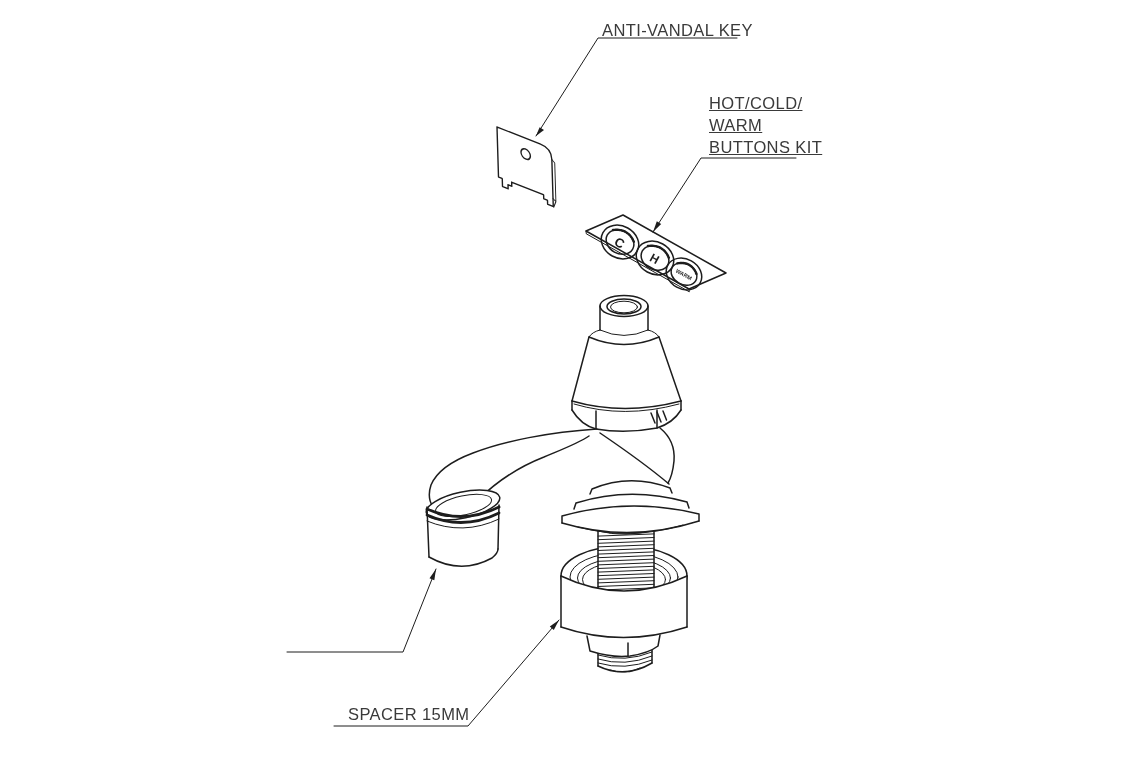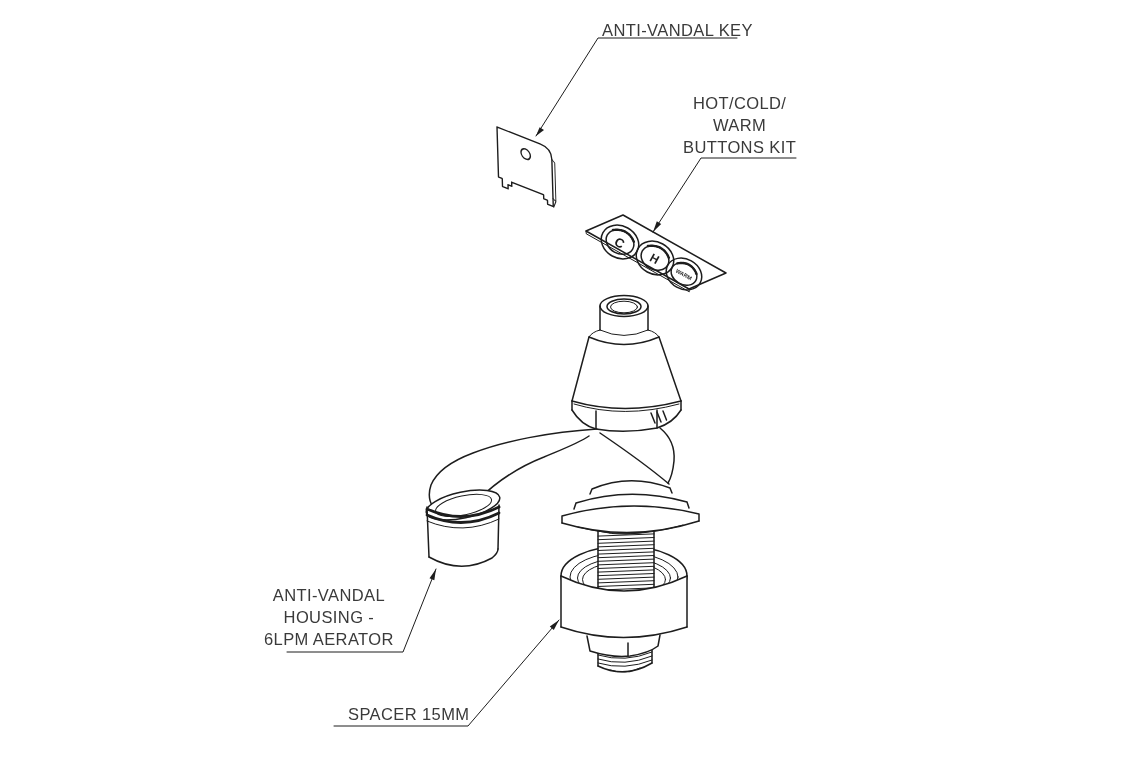--- a/index.html
+++ b/index.html
@@ -5,21 +5,21 @@
   html,body{margin:0;padding:0;}
   body{
     width:1140px;height:760px;background:#ffffff;
     font-family:"Liberation Sans",sans-serif;
     -webkit-font-smoothing:antialiased;
   }
   .stage{position:relative;width:1140px;height:760px;background:#ffffff;overflow:hidden;}
   .stage svg{position:absolute;left:0;top:0;}
   .callout{
     position:absolute;color:#3a3a3a;font-size:16.5px;line-height:22px;
-    letter-spacing:0.4px;white-space:nowrap;font-weight:400;text-align:center;
+    letter-spacing:0.4px;white-space:nowrap;font-weight:400;
   }
   .callout div{height:22px;}
   .ln{stroke:#1d1d1d;fill:none;stroke-width:1.5;stroke-linecap:round;stroke-linejoin:round;}
   .thin{stroke-width:1;}
   .fillw{fill:#ffffff;}
   .solid{fill:#1d1d1d;stroke:none;}
   .band{stroke-width:2.8;}
   .glyph{fill:#1d1d1d;stroke:none;font-family:"Liberation Sans",sans-serif;font-weight:bold;text-anchor:middle;}
   .rimtext{stroke-width:2.4;stroke-dasharray:1.6 1.2;}
 </style>
@@ -155,29 +155,24 @@
 
       <path class="ln thin" d="M334,726 L468,726 L559,620"></path>
       <polygon class="solid" points="559,620 553.8,630 549.8,626.6"></polygon>
     </g>
   </svg>
 
   <div class="callout" style="left:602px;top:19px;">
     <div>ANTI-VANDAL KEY</div>
   </div>
 
-  <div class="callout" style="left:683px;top:92px;">
+  <div class="callout" style="left:709px;top:92px;text-decoration:underline;">
     <div>HOT/COLD/</div>
     <div>WARM</div>
     <div>BUTTONS KIT</div>
   </div>
 
-  <div class="callout" style="left:264px;top:584px;">
-    <div>ANTI-VANDAL</div>
-    <div>HOUSING -</div>
-    <div>6LPM AERATOR</div>
-  </div>
 
   <div class="callout" style="left:334px;top:703px;margin-left:14px;">
     <div>SPACER 15MM</div>
   </div>
 
 </div>
 
 </body></html>

